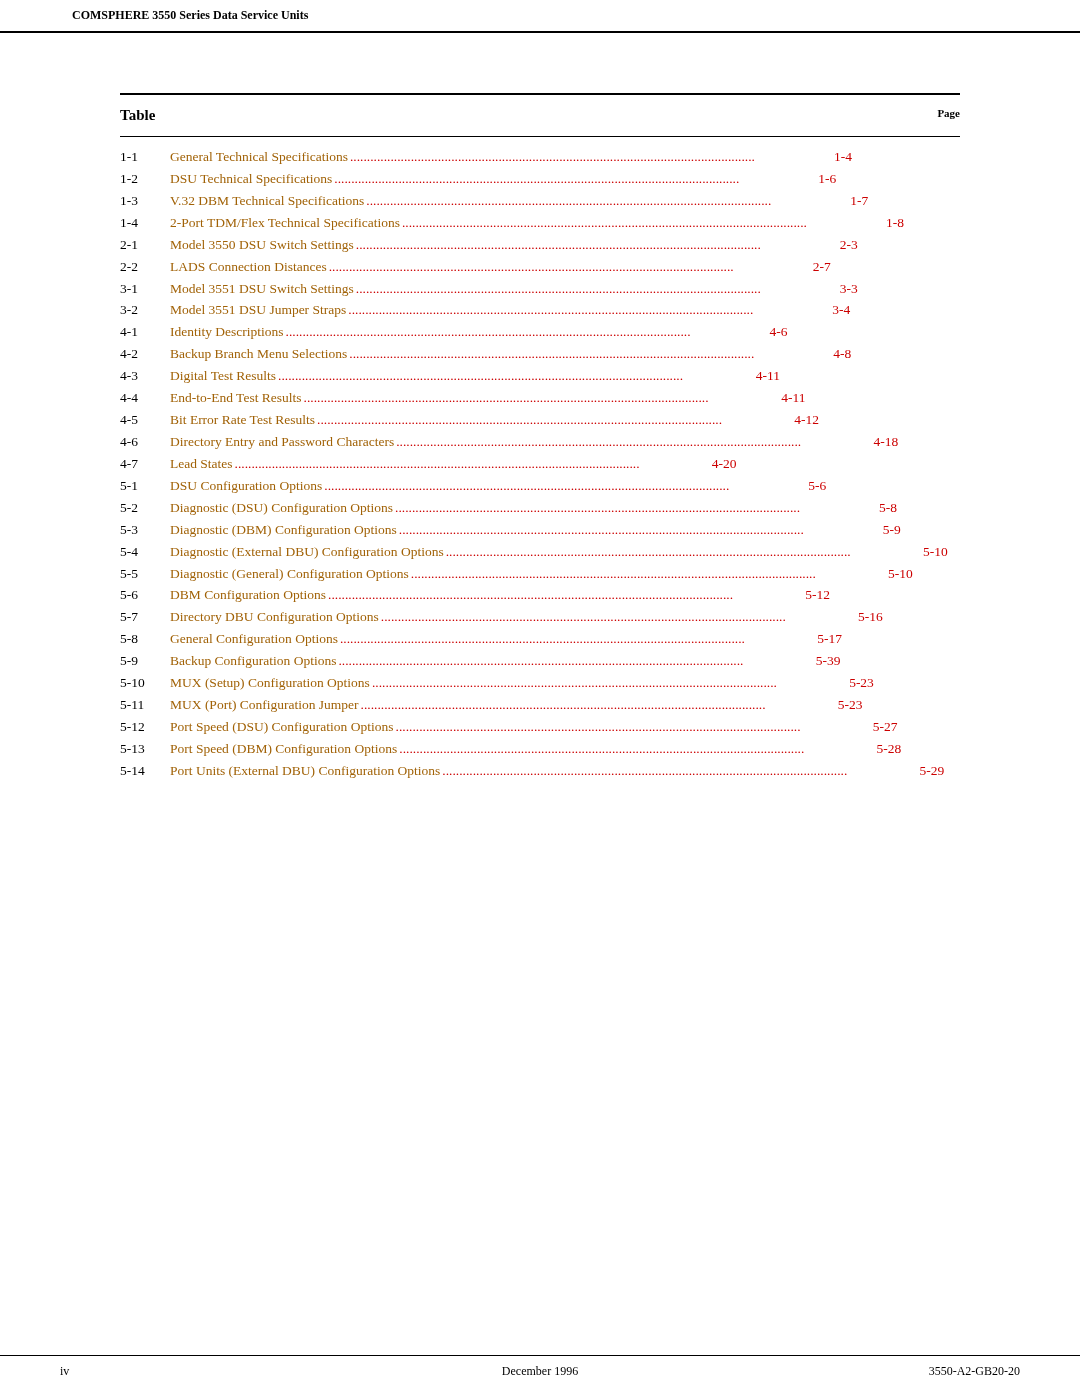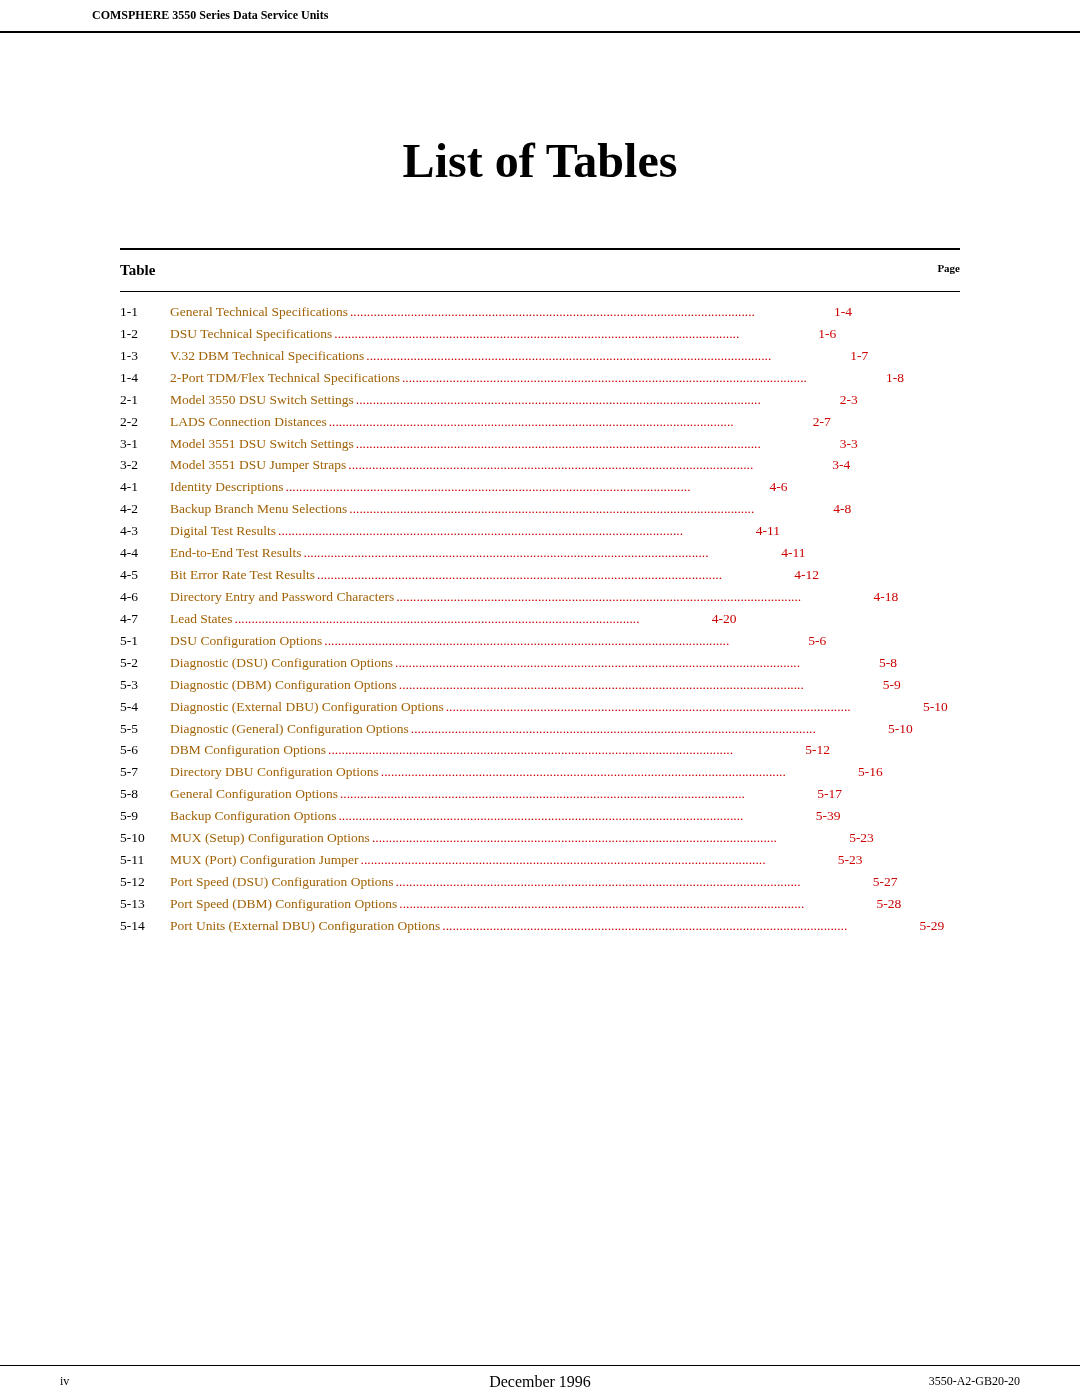--- a/index.html
+++ b/index.html
@@ -12,21 +12,21 @@
       width: 1080px;
       min-height: 1397px;
       background: #ffffff;
       font-family: "Times New Roman", Times, serif;
       color: #000000;
       position: relative;
     }
 
     .header-bar {
       border-bottom: 2px solid #000;
-      padding: 8px 92px;
+      padding: 8px 72px;
       font-size: 12px;
       font-weight: bold;
     }
 
     .page-content {
       padding: 60px 120px 80px 120px;
     }
 
     .page-title {
       text-align: center;
@@ -87,47 +87,46 @@
       overflow: hidden;
       color: #cc0000;
       font-size: 13.5px;
       white-space: nowrap;
       margin: 0 2px;
       display: inline-block;
     }
 
     .footer-bar {
       position: absolute;
-      bottom: 0;
+      bottom: 10px;
       left: 0;
       right: 0;
       border-top: 1px solid #000;
       padding: 8px 60px;
       display: flex;
       justify-content: space-between;
       align-items: center;
       font-size: 12px;
     }
 
     .footer-center {
       position: absolute;
       left: 50%;
       transform: translateX(-50%);
-      font-size: 16px;
+      font-size: 12px;
     }
   </style>
 </head>
 <body>
 
 <div class="header-bar">
   <span>COMSPHERE 3550 Series Data Service Units</span>
 </div>
 
 <div class="page-content">
-  <h1 class="page-title">List of Tables</h1>
 
   <div class="table-header-row">
     <span class="table-header-left">Table</span>
     <span class="table-header-right">Page</span>
   </div>
 
   <div id="toc-list">
       <div class="toc-row">
         <span class="toc-number">1-1</span>
         <span class="toc-title-text">General Technical Specifications</span>

